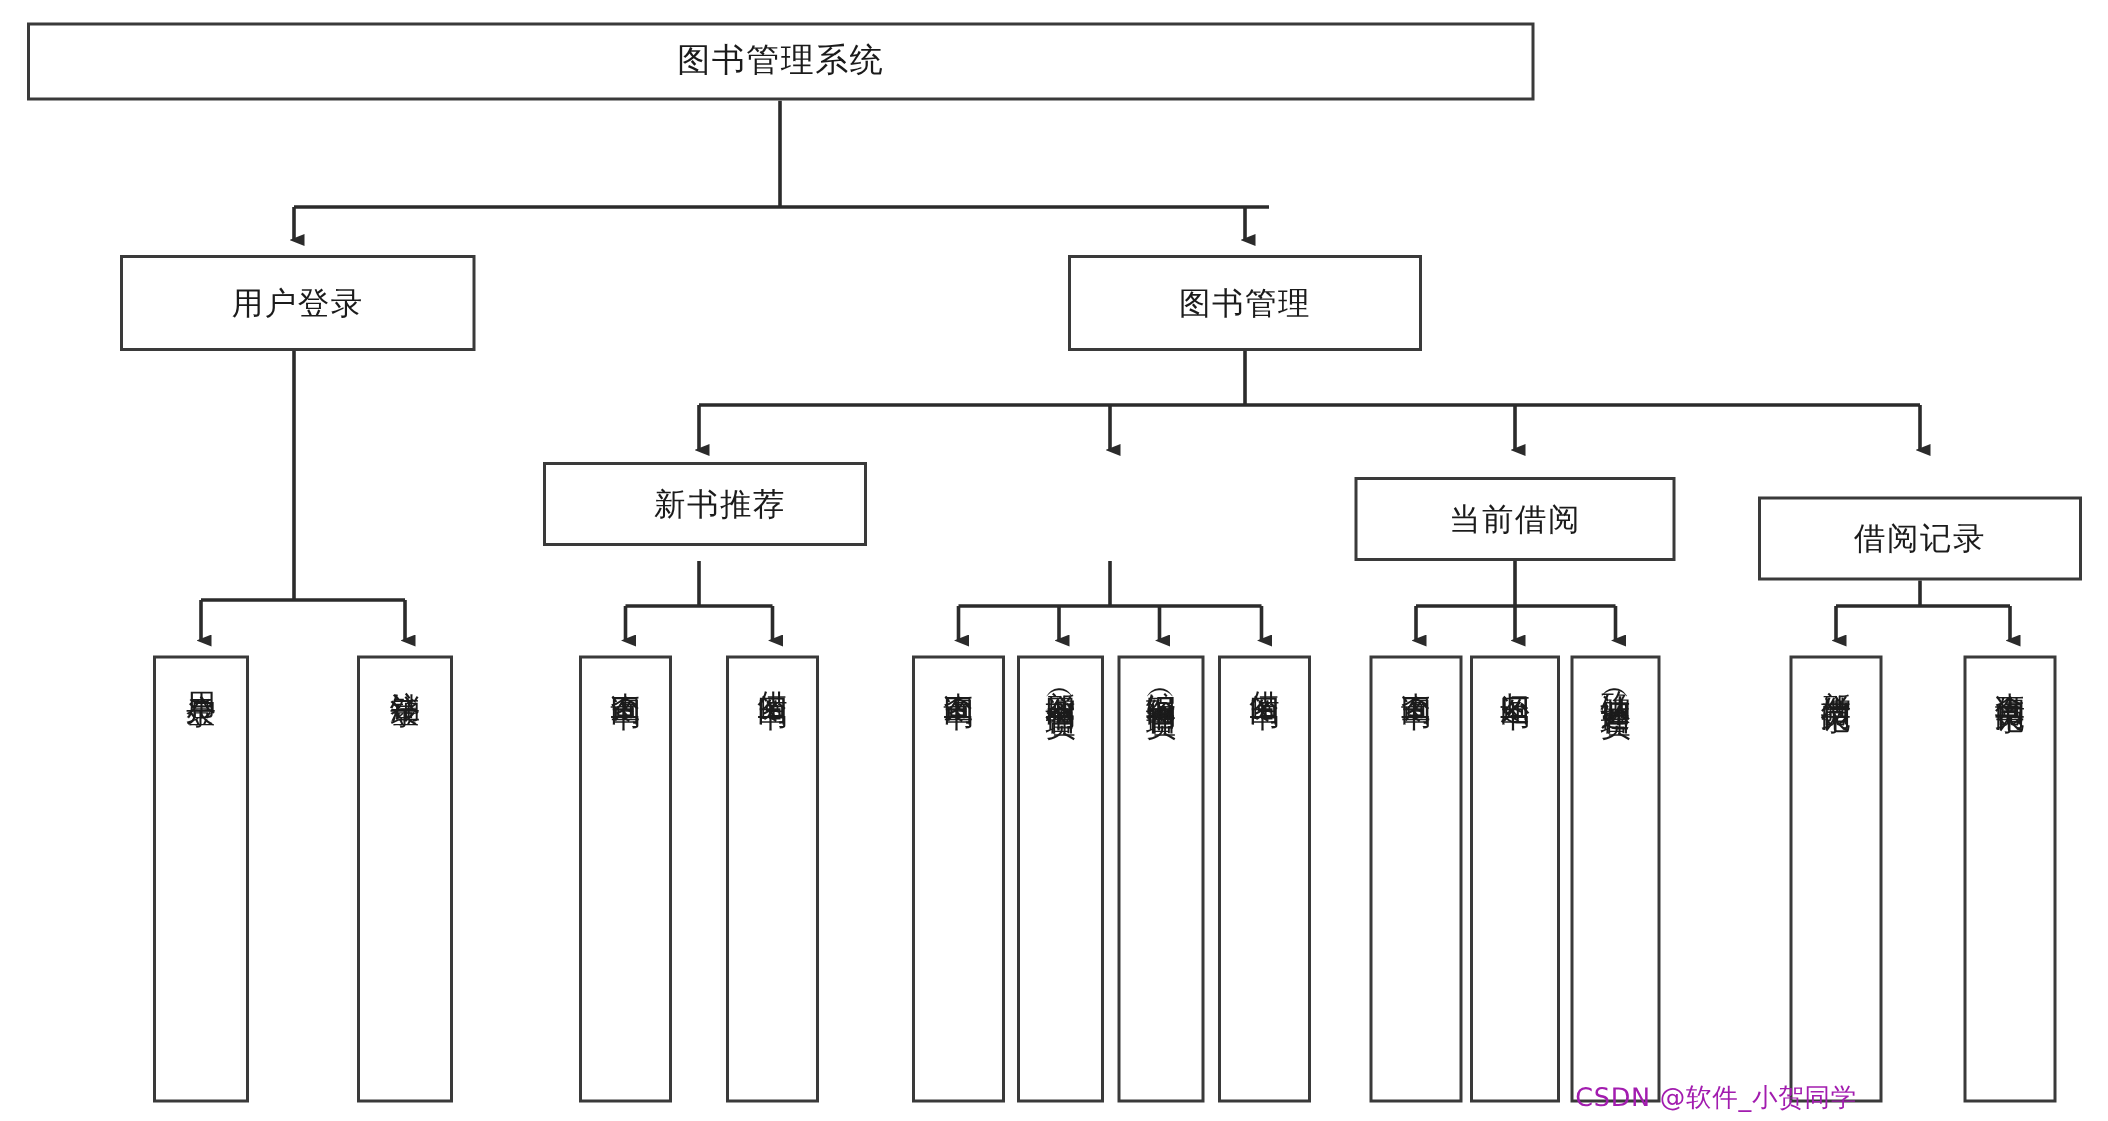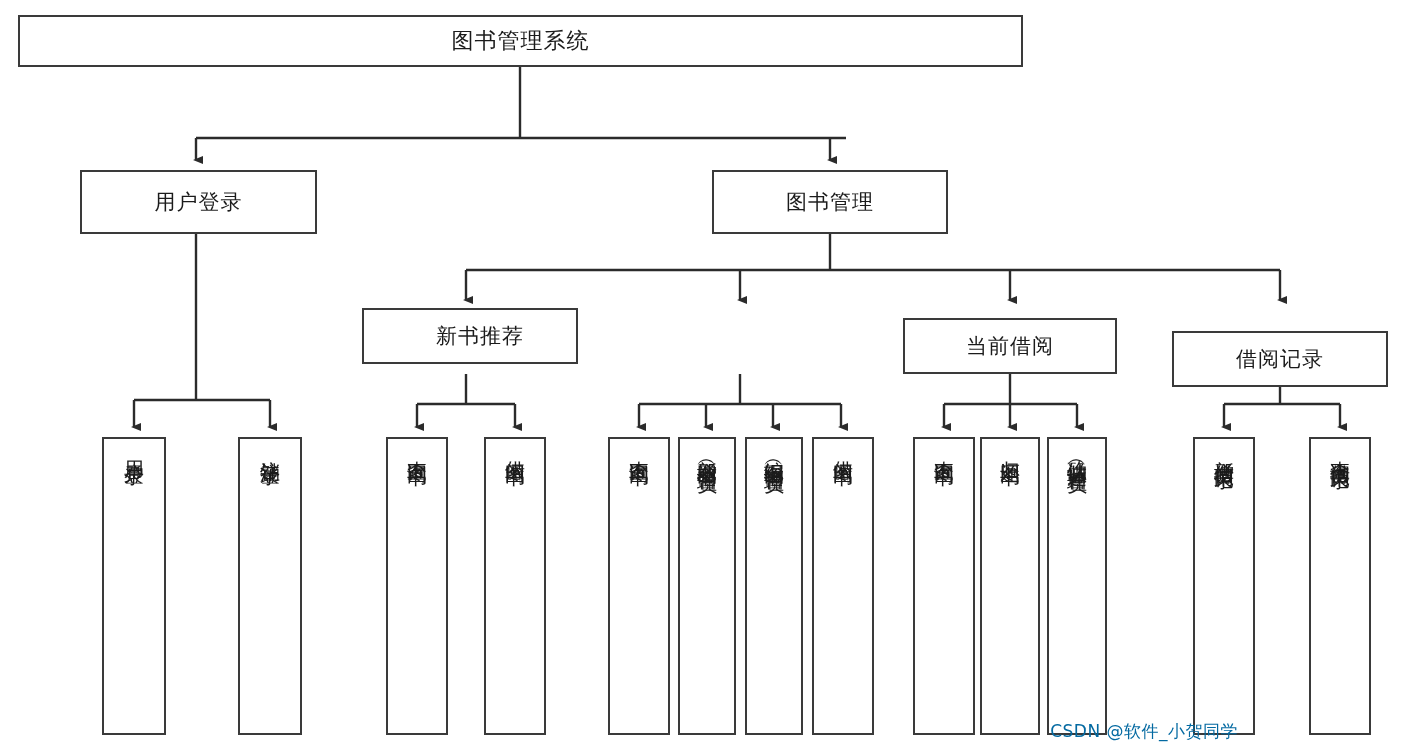--- a/index.html
+++ b/index.html
@@ -40,21 +40,21 @@
     letter-spacing:2px;
     line-height:1.25;
     margin:0 auto;
   }
   .v-node.wide .lbl{font-size:20px;}
 
   .watermark{
     position:absolute;
     right:8px;bottom:4px;
     font-size:17px;
-    color:#0369a1;
+    color:#a21caf;
     letter-spacing:.5px;
     white-space:nowrap;
   }
 </style>
 </head>
 <body>
 
 <div id="canvas">
 
   <svg class="wires" viewBox="0 0 1405 747">

